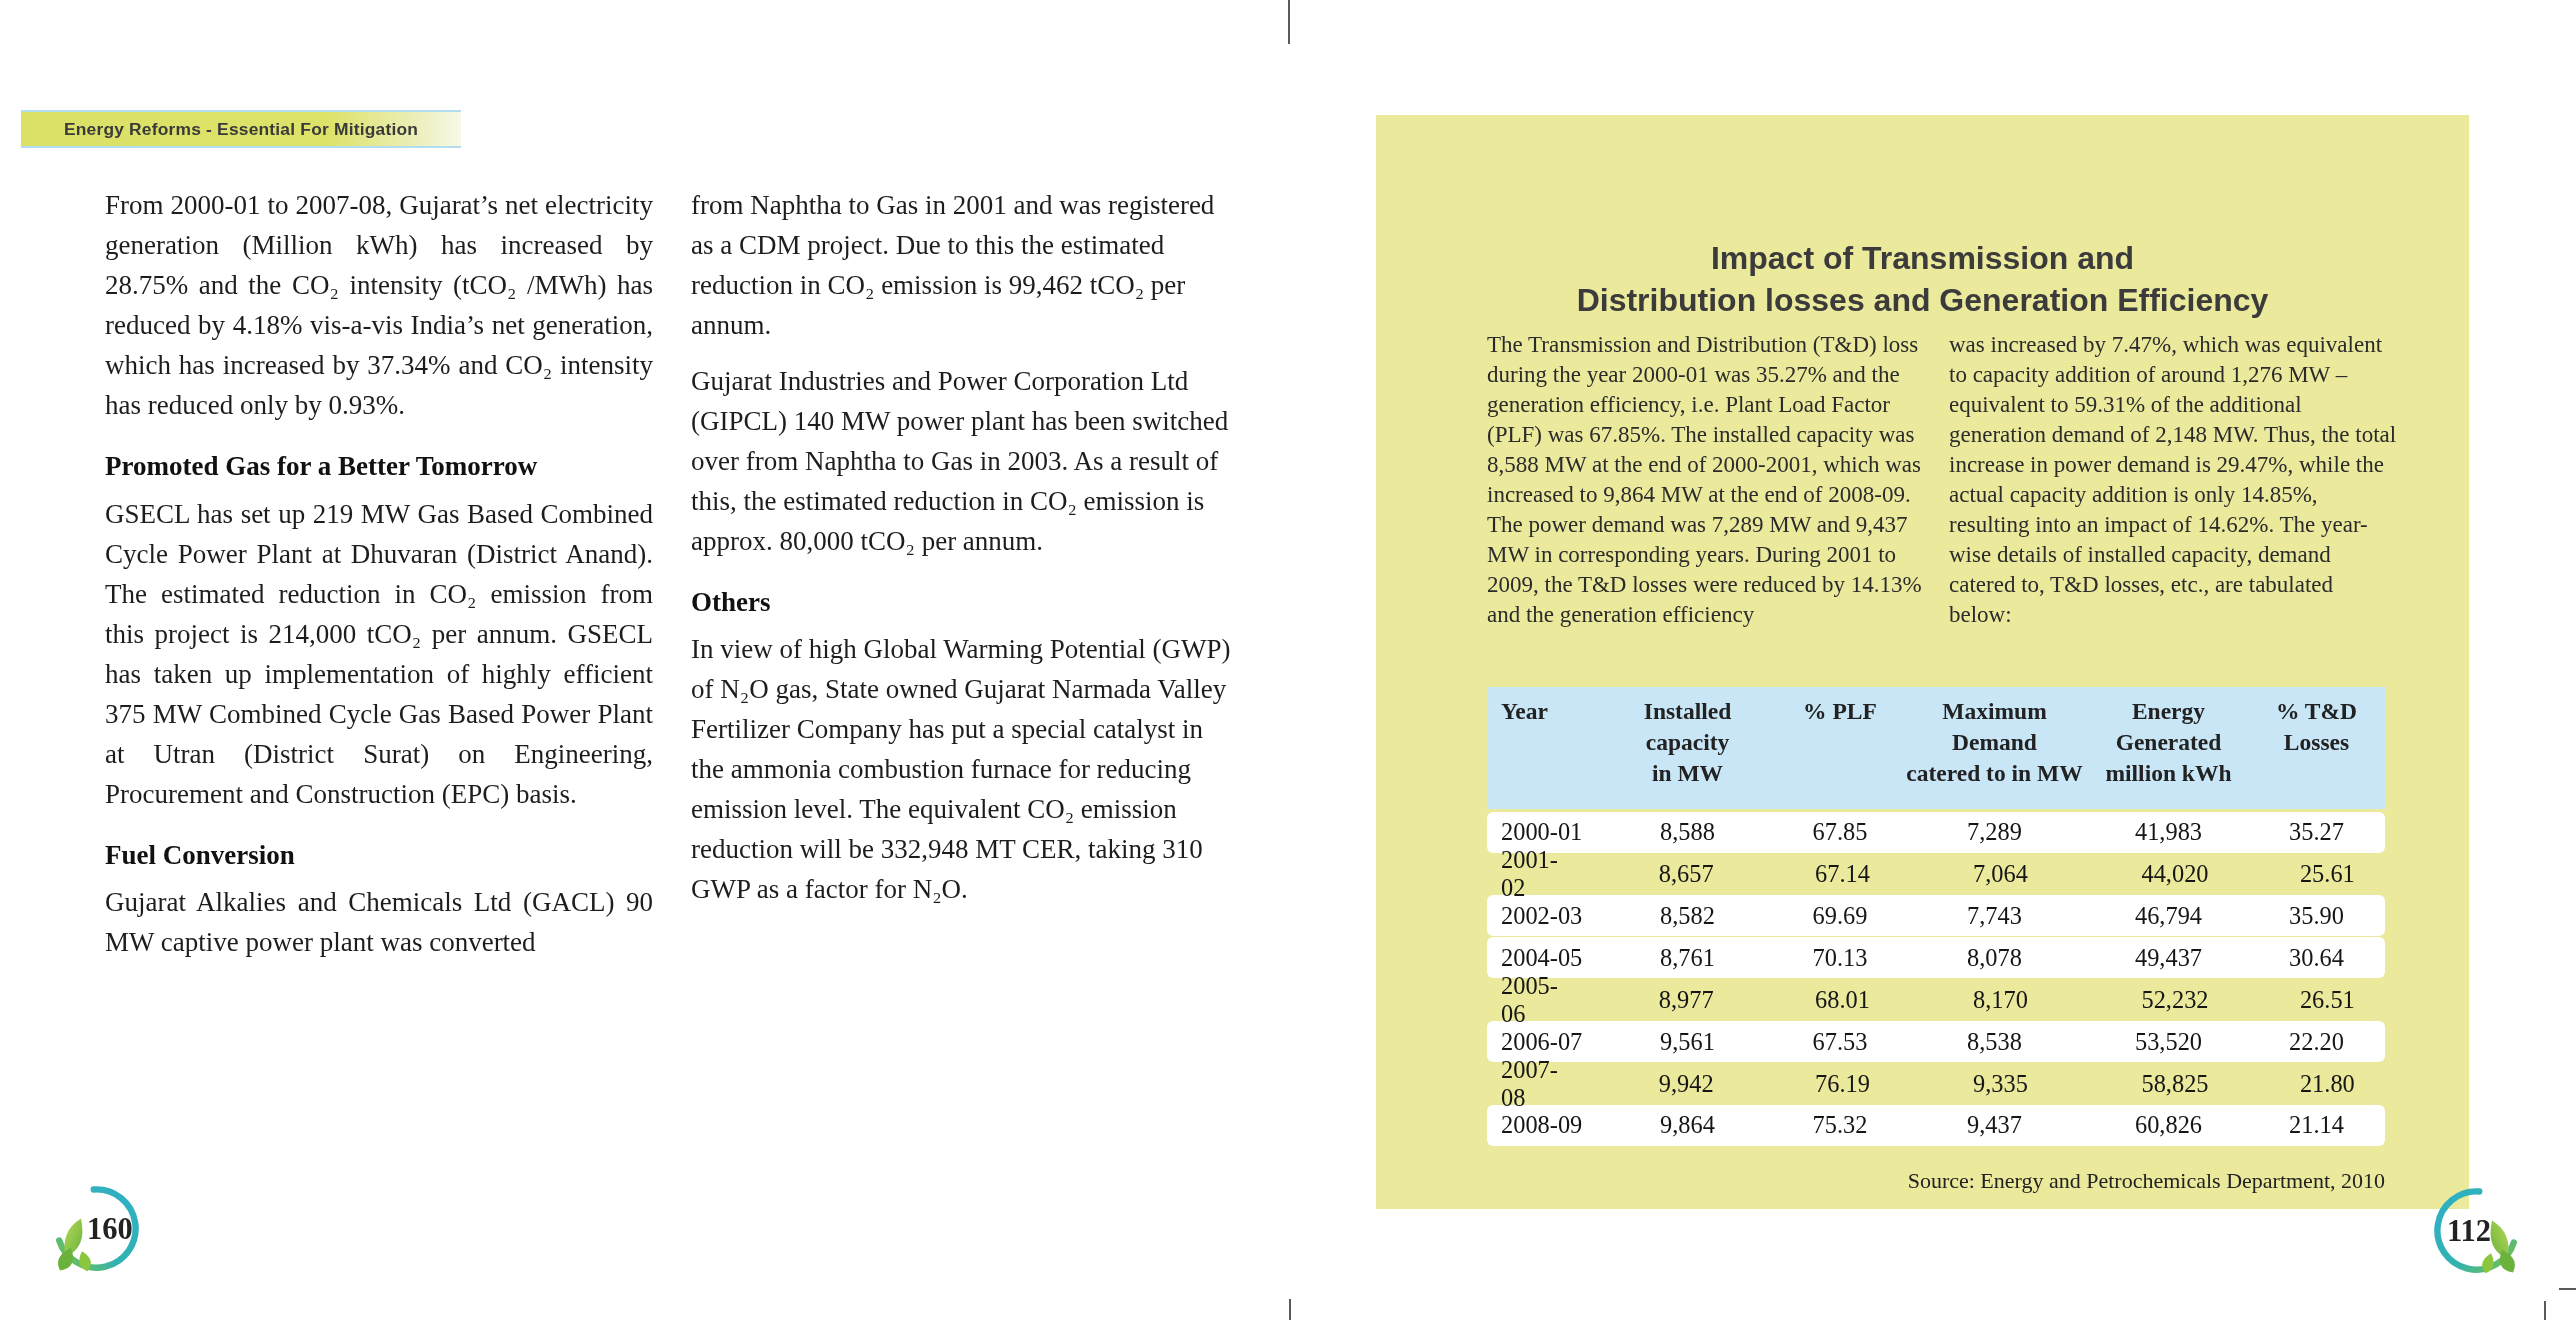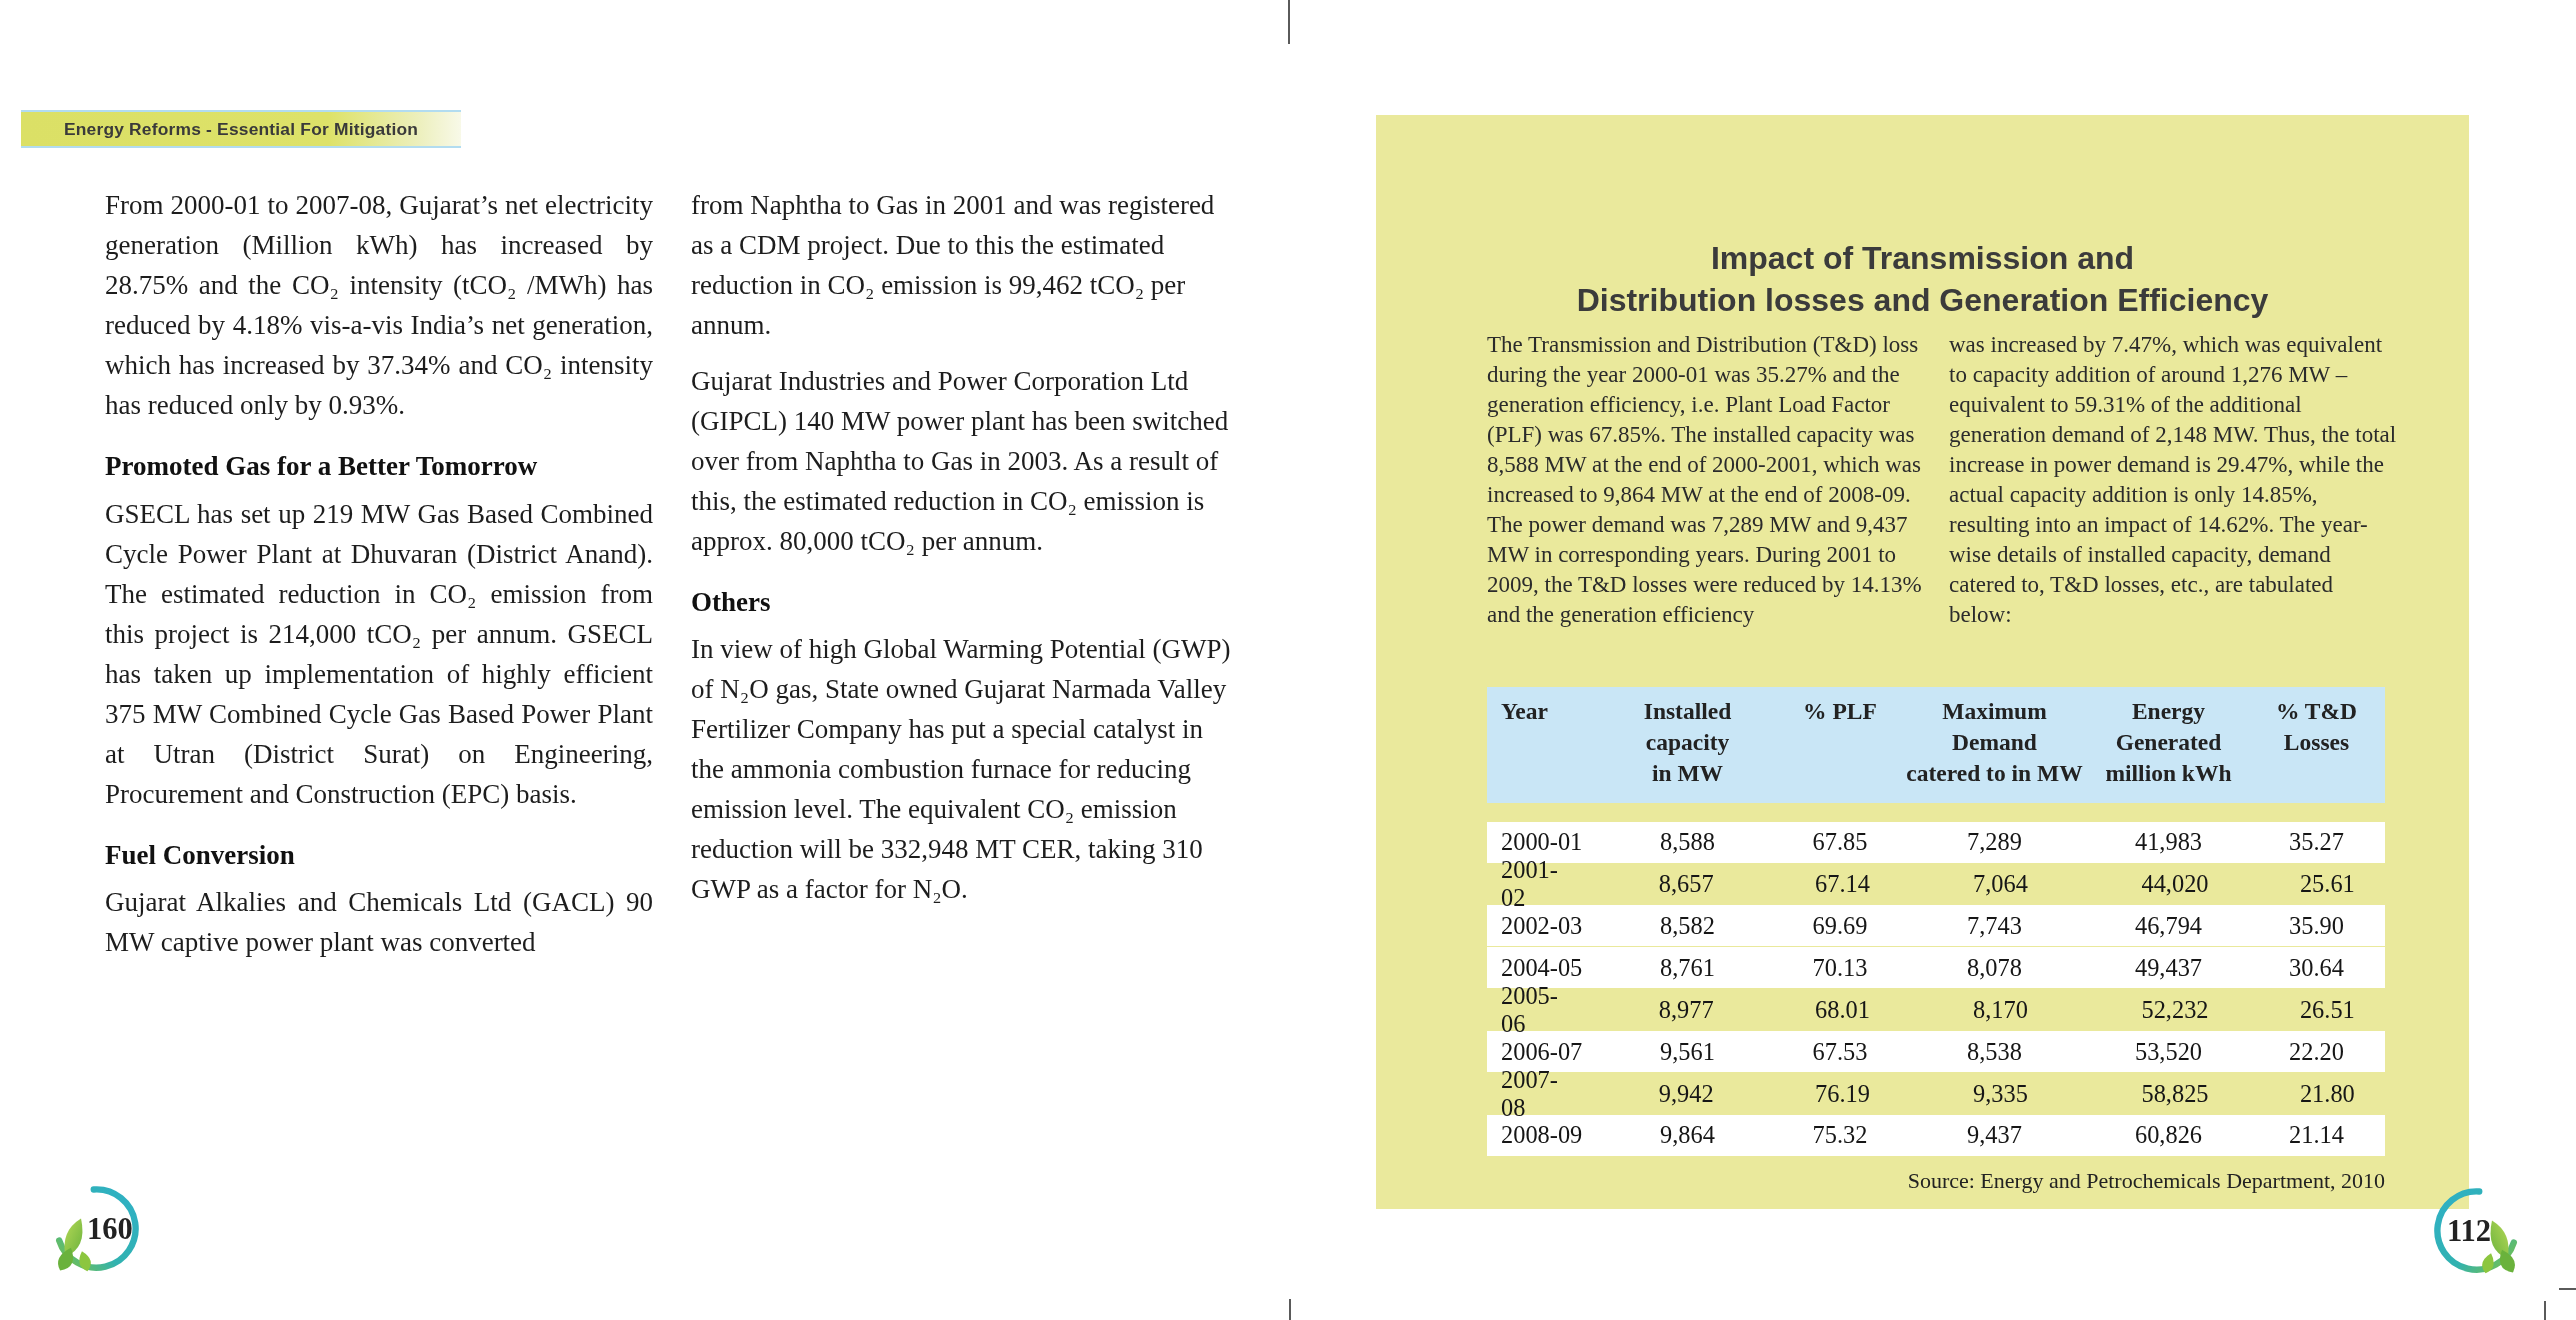--- a/index.html
+++ b/index.html
@@ -37,25 +37,25 @@
   .intro-col {
     position:absolute; top:215px; width:452px;
     font-size:23px; line-height:30px; color:#2b2b2b; text-align:left;
   }
   #intro1 { left:111px; }
   #intro2 { left:573px; }
 
   
   .dtable { position:absolute; left:111px; top:572px; width:898px; }
   .thead {
-    display:flex; background:#c9e6f6; min-height:98px; padding-top:8.7px; padding-bottom:14px;
-    font-weight:700; font-size:23.5px; line-height:31px; color:#222; margin-bottom:19px;
+    display:flex; background:#c9e6f6; min-height:98px; padding-top:8.7px; padding-bottom:20px;
+    font-weight:700; font-size:23.5px; line-height:31px; color:#222; margin-bottom:3px;
   }
   .trow { display:flex; align-items:center; height:41px; margin-bottom:0.9px; font-size:24.4px; color:#161616; }
-  .trow.white { background:#ffffff; }
+  .trow.white { background:#ffffff;border-radius:6px; }
   .trow.tint  { background:transparent;gap:26px; }
   .c0 { width:109px; text-align:left; padding-left:14px; }
   .c1 { width:183px; text-align:center; }
   .c2 { width:122px; text-align:center; }
   .c3 { width:187px; text-align:center; }
   .c4 { width:161px; text-align:center; }
   .c5 { width:135px; text-align:center; }
   .source-line {
     position:absolute; left:111px; top:1053px; width:898px;
     text-align:right; font-size:22px; color:#222;

